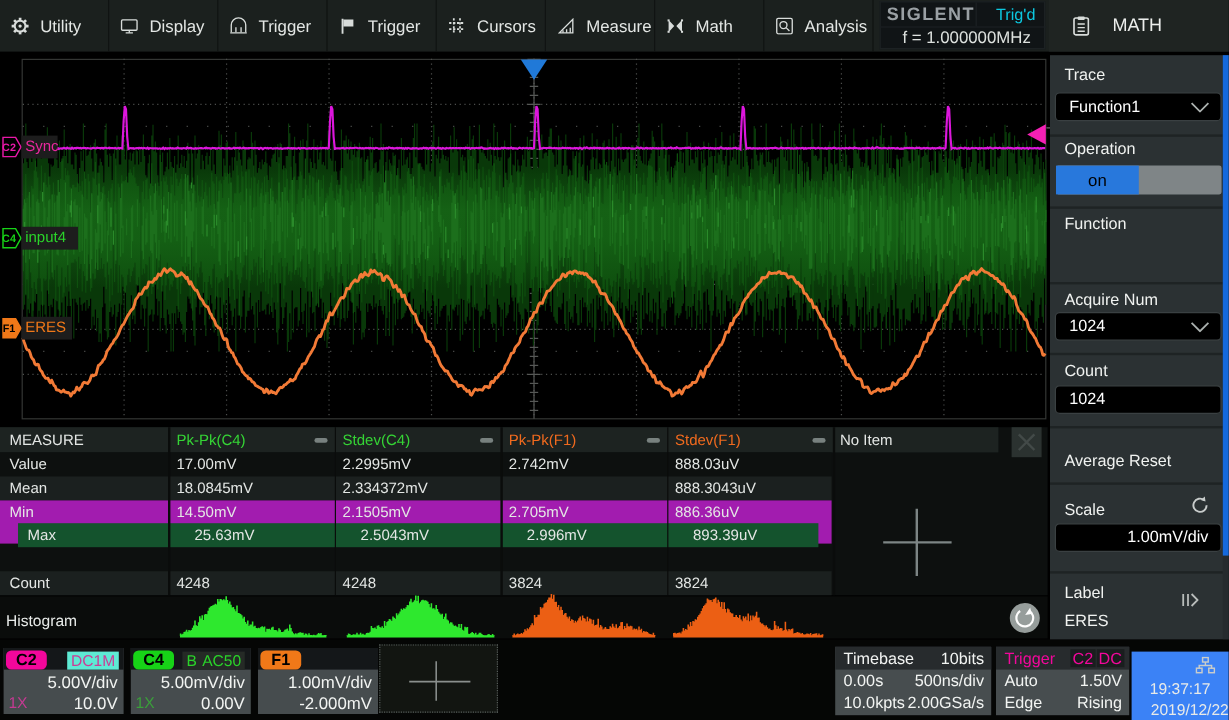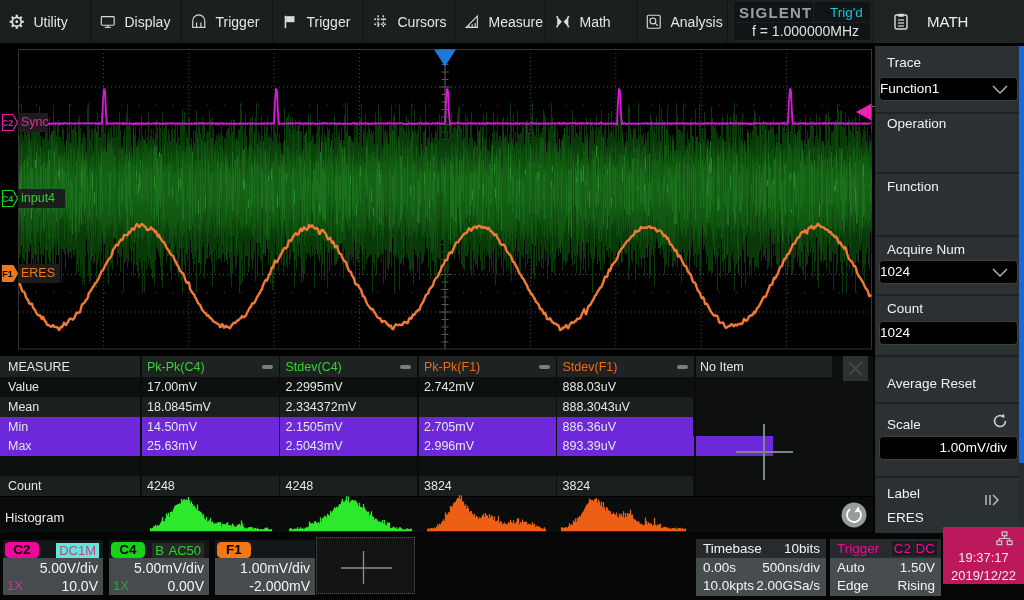--- a/index.html
+++ b/index.html
@@ -9,36 +9,36 @@
 .mitem{top:0;height:43px;width:91px;border-right:1px solid #101312;display:flex;align-items:center;justify-content:flex-start;padding-left:9px;gap:9px;color:#e3e6e4;font-size:14px;position:absolute;box-sizing:border-box}
 .micon{width:15.5px;height:15.5px;flex:none}
 #sigblock{left:733px;top:1px;width:138px;height:40px;background:#101416;border:1px solid #1c2123}
 #siglogo{left:5px;top:2px;font-size:15px;font-weight:bold;letter-spacing:1.2px;color:#9aa0a4}
 #trigd{left:96px;top:3px;font-size:13.5px;color:#0cc8e0}
 #freq{left:18px;top:21px;font-size:14px;color:#dde1de}
 #mathhead{left:874px;top:0;width:150px;height:43px;background:#1f2422;color:#eceeec;font-size:15px;display:flex;align-items:center;justify-content:flex-start;padding-left:20px;gap:19px}
 
 #panel{left:875px;top:46px;width:149px;height:487px;background:#2b3133}
 .plabel{color:#f0f2f0;font-size:13.5px;position:absolute}
-.pbox{position:absolute;left:4px;width:139px;height:24px;background:#000;border:1px solid #3a4042;border-radius:4px;color:#fff;font-size:13.5px;line-height:22px;padding-left:0}
+.pbox{position:absolute;left:4px;width:139px;height:24px;background:#000;border:1px solid #3a4042;border-radius:4px;color:#fff;font-size:13.5px;line-height:22px;padding-left:11px}
 .chev{position:absolute;right:9px;top:7px;width:16px;height:9px}
 .psep{position:absolute;left:0;width:144px;height:2px;background:#1e2324}
 #scrollbar{position:absolute;left:144px;top:0;width:5px;height:487px;background:#262b2e}
 #scrollthumb{position:absolute;left:0;top:0;width:5px;height:417px;background:#1569dd}
 
 #botbar{left:0;top:533px;width:1024px;height:67px;background:#050605}
 .chbox{position:absolute;top:540px;width:100px;height:55px;background:#464c4e}
 .chtop{position:absolute;left:0;top:0;width:100%;height:18px;background:#141719}
 .badge{position:absolute;left:2px;top:2px;width:34px;height:15.5px;border-radius:4.5px;color:#000;font-size:13.5px;font-weight:bold;text-align:center;line-height:15.5px}
 .chr{position:absolute;right:5px;font-size:14px;color:#f2f4f2;text-align:right;width:90px}
 .chl{position:absolute;left:4px;font-size:13px}
 .tb{position:absolute;top:539px;height:57px;background:#474d4f}
 .tbtop{position:absolute;left:0;top:0;width:100%;height:19px;background:#272b2d}
 .tbrow{position:absolute;font-size:13.5px;color:#f2f4f2}
-#clock{position:absolute;left:943px;top:527px;width:81px;height:57px;background:#be185d;color:#e8eae8;font-size:13px}
+#clock{position:absolute;left:943px;top:543px;width:81px;height:57px;background:#3b82f6;color:#e8eae8;font-size:13px}
 
 #mtable{left:0;top:356px;width:873px;height:140px;background:#0d100f}
 .mgreen{color:#35d435!important}
 .morange{color:#f06a1e!important}
 #histrow{left:0;top:497px;width:873px;height:35px;background:#0a0c0b}
 </style></head>
 <body>
 
 <div class="abs" id="topbar"></div>
 
@@ -317,28 +317,28 @@
       <span style="position:absolute;top:3px;left:424px;font-size:12.5px;color:#e4e7e5">2.742mV</span>
       <span style="position:absolute;top:3px;left:562.5px;font-size:12.5px;color:#e4e7e5">888.03uV</span>
     </div>
 <div style="position:absolute;left:0;top:40.8px;width:693px;height:19.8px;background:#1b201f">
       <span style="position:absolute;top:3px;left:8px;font-size:12.5px;color:#e4e7e5">Mean</span>
       <span style="position:absolute;top:3px;left:147px;font-size:12.5px;color:#e4e7e5">18.0845mV</span>
       <span style="position:absolute;top:3px;left:285.5px;font-size:12.5px;color:#e4e7e5">2.334372mV</span>
       <span style="position:absolute;top:20px;left:424px;font-size:12.5px;color:#e4e7e5">2.78413mV</span>
       <span style="position:absolute;top:3px;left:562.5px;font-size:12.5px;color:#e4e7e5">888.3043uV</span>
     </div>
-<div style="position:absolute;left:0;top:60.599999999999994px;width:693px;height:36px;background:#6d28d9">
+<div style="position:absolute;left:0;top:60.599999999999994px;width:693px;height:36px;background:#a21caf">
       <span style="position:absolute;top:3px;left:8px;font-size:12.5px;color:#e4e7e5">Min</span>
       <span style="position:absolute;top:3px;left:147px;font-size:12.5px;color:#e4e7e5">14.50mV</span>
       <span style="position:absolute;top:3px;left:285.5px;font-size:12.5px;color:#e4e7e5">2.1505mV</span>
       <span style="position:absolute;top:3px;left:424px;font-size:12.5px;color:#e4e7e5">2.705mV</span>
       <span style="position:absolute;top:3px;left:562.5px;font-size:12.5px;color:#e4e7e5">886.36uV</span>
     </div>
-<div style="position:absolute;left:0;top:80.39999999999999px;width:773px;height:19.8px;background:#6d28d9">
+<div style="position:absolute;left:15px;top:80.39999999999999px;width:667px;height:19.8px;background:#14532d">
       <span style="position:absolute;top:3px;left:8px;font-size:12.5px;color:#e4e7e5">Max</span>
       <span style="position:absolute;top:3px;left:147px;font-size:12.5px;color:#e4e7e5">25.63mV</span>
       <span style="position:absolute;top:3px;left:285.5px;font-size:12.5px;color:#e4e7e5">2.5043mV</span>
       <span style="position:absolute;top:3px;left:424px;font-size:12.5px;color:#e4e7e5">2.996mV</span>
       <span style="position:absolute;top:3px;left:562.5px;font-size:12.5px;color:#e4e7e5">893.39uV</span>
     </div>
 <div style="position:absolute;left:0;top:119.99999999999999px;width:693px;height:19.8px;background:#1b201f">
       <span style="position:absolute;top:3px;left:8px;font-size:12.5px;color:#e4e7e5">Count</span>
       <span style="position:absolute;top:3px;left:147px;font-size:12.5px;color:#e4e7e5">4248</span>
       <span style="position:absolute;top:3px;left:285.5px;font-size:12.5px;color:#e4e7e5">4248</span>
@@ -372,20 +372,23 @@
     <path d="M858.5 506.2 l1.2 5.4 -5.4 0.8z" fill="#fdfdfd"></path>
 </svg>
 
 <div class="abs" id="panel">
 <div class="plabel" style="left:12px;top:9px">Trace</div>
 <div class="pbox" style="top:31px">Function1<svg class="chev" viewBox="0 0 16 9">
         <path d="M1 1 8 8 15 1" stroke="#aab0ae" stroke-width="1.5" fill="none"></path>
       </svg></div>
 <div class="psep" style="top:66px"></div>
 <div class="plabel" style="left:12px;top:70px">Operation</div>
+<div style="position:absolute;left:5px;top:92px;width:138px;height:24px;background:#7f8587;border-radius:2px">
+      <div style="position:absolute;left:0;top:0;width:69px;height:24px;background:#2878dc;color:#000;font-size:14px;text-align:center;line-height:24px">on</div>
+    </div>
 <div class="psep" style="top:126px"></div>
 <div class="plabel" style="left:12px;top:133px">Function</div>
 <div class="psep" style="top:189px"></div>
 <div class="plabel" style="left:12px;top:196px">Acquire Num</div>
 <div class="pbox" style="top:214px">1024<svg class="chev" viewBox="0 0 16 9">
         <path d="M1 1 8 8 15 1" stroke="#aab0ae" stroke-width="1.5" fill="none"></path>
       </svg></div>
 <div class="psep" style="top:248px"></div>
 <div class="plabel" style="left:12px;top:255px">Count</div>
 <div class="pbox" style="top:275px">1024</div>
@@ -462,14 +465,14 @@
 <div id="clock">
     <svg style="position:absolute;right:11px;top:4px" width="17" height="15" viewBox="0 0 18 16">
       <g fill="none" stroke="#c8cccb" stroke-width="1.3">
         <rect x="6.5" y="1" width="5" height="4"></rect>
         <rect x="1" y="10.5" width="5" height="4"></rect>
         <rect x="12" y="10.5" width="5" height="4"></rect>
         <path d="M9 5v3M3.5 10.5V8h11v2.5"></path>
       </g>
     </svg>
     <div style="position:absolute;left:0;top:23px;width:100%;text-align:center">19:37:17</div>
-    <div style="position:absolute;left:0;top:41px;width:100%;text-align:center">2019/12/22</div>
+    <div style="position:absolute;left:0;top:41px;width:100%;text-align:right">2019/12/22</div>
   </div>
 
 </body></html>

